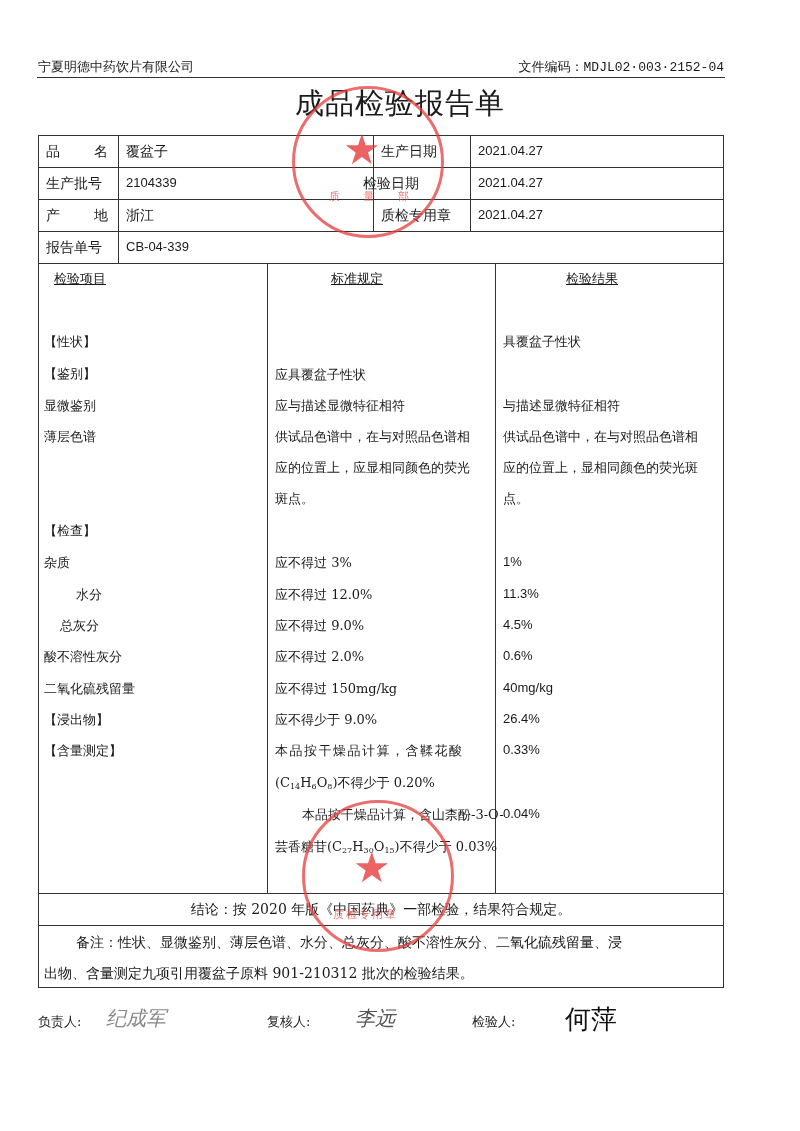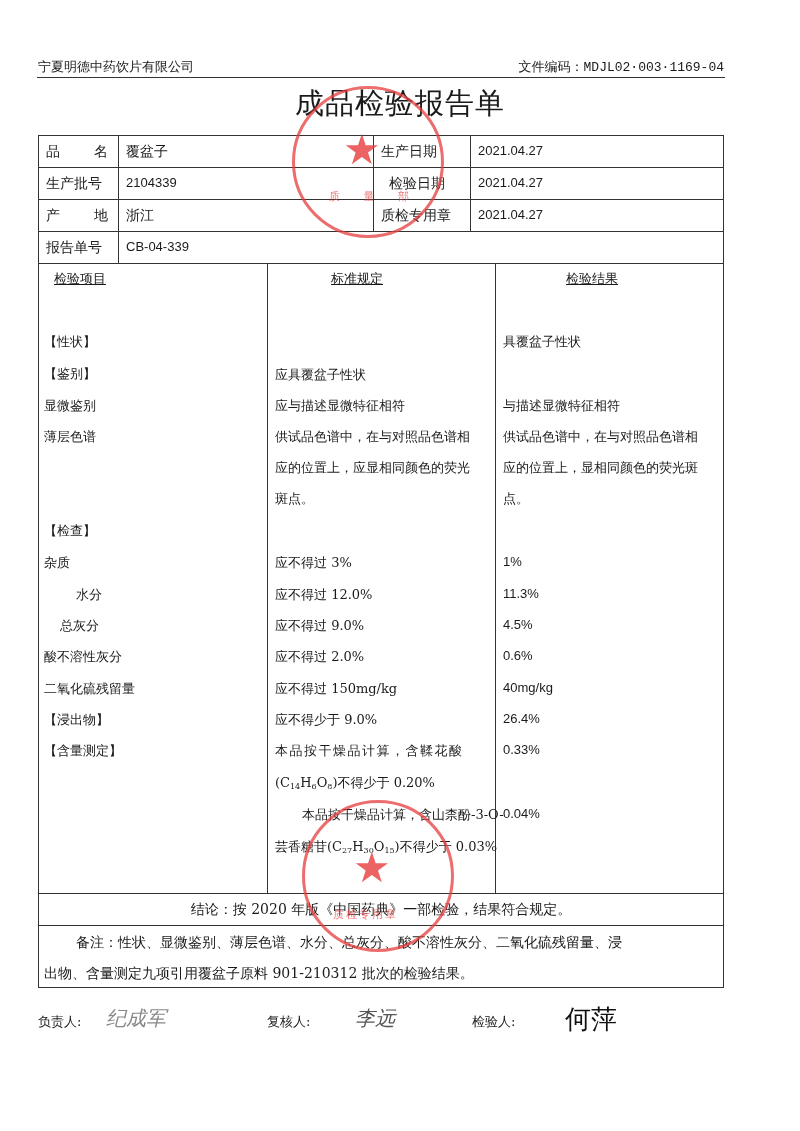--- a/index.html
+++ b/index.html
@@ -22,21 +22,21 @@
     .stamp { position: absolute; border: 3px solid rgba(230,60,60,0.75); border-radius: 50%; pointer-events: none; }
     .stamp-star { position: absolute; color: rgba(230,60,60,0.8); font-size: 42px; line-height: 1; }
     .stamp-text { position: absolute; color: rgba(230,60,60,0.7); font-size: 11px; letter-spacing: 10px; white-space: nowrap; }
     .sig { position: absolute; font-size: 13px; }
     .sign { position: absolute; font-family: "DejaVu Serif", serif; font-style: italic; }
   </style>
 </head>
 <body>
 
 <div class="abs hdr-left">宁夏明德中药饮片有限公司</div>
-<div class="abs hdr-right">文件编码：MDJL02·003·1169-04</div>
+<div class="abs hdr-right">文件编码：MDJL02·003·2152-04</div>
 <div class="abs hdr-rule"></div>
 <div class="abs title">成品检验报告单</div>
 
 <div class="abs box" style="left:38px; top:135px; width:686px; height:853px;"></div>
 
 <div class="hline" style="left:38px; top:167px; width:686px;"></div>
 <div class="hline" style="left:38px; top:199px; width:686px;"></div>
 <div class="hline" style="left:38px; top:231px; width:686px;"></div>
 <div class="hline" style="left:38px; top:263px; width:686px;"></div>
 <div class="vline" style="left:118px; top:135px; height:128px;"></div>
@@ -57,21 +57,21 @@
       <span>产</span>
       <span>地</span>
     </span>
 </div>
 <div class="cell" style="left:126px; top:199px;">浙江</div>
 <div class="cell" style="left:46px; top:231px;">报告单号</div>
 <div class="cell mono" style="left:126px; top:231px;">CB-04-339</div>
 
 <div class="cell" style="left:381px; top:135px;">生产日期</div>
 <div class="cell mono" style="left:478px; top:135px;">2021.04.27</div>
-<div class="cell" style="left:389px; top:167px;">检验日期</div>
+<div class="cell" style="left:363px; top:167px;">检验日期</div>
 <div class="cell mono" style="left:478px; top:167px;">2021.04.27</div>
 <div class="cell" style="left:381px; top:199px;">质检专用章</div>
 <div class="cell mono" style="left:478px; top:199px;">2021.04.27</div>
 
 <div class="vline" style="left:267px; top:263px; height:630px;"></div>
 <div class="vline" style="left:495px; top:263px; height:630px;"></div>
 <div class="hline" style="left:38px; top:893px; width:686px;"></div>
 <div class="hline" style="left:38px; top:925px; width:686px;"></div>
 
 <div class="row underline" style="left:54px; top:270px;">检验项目</div>

